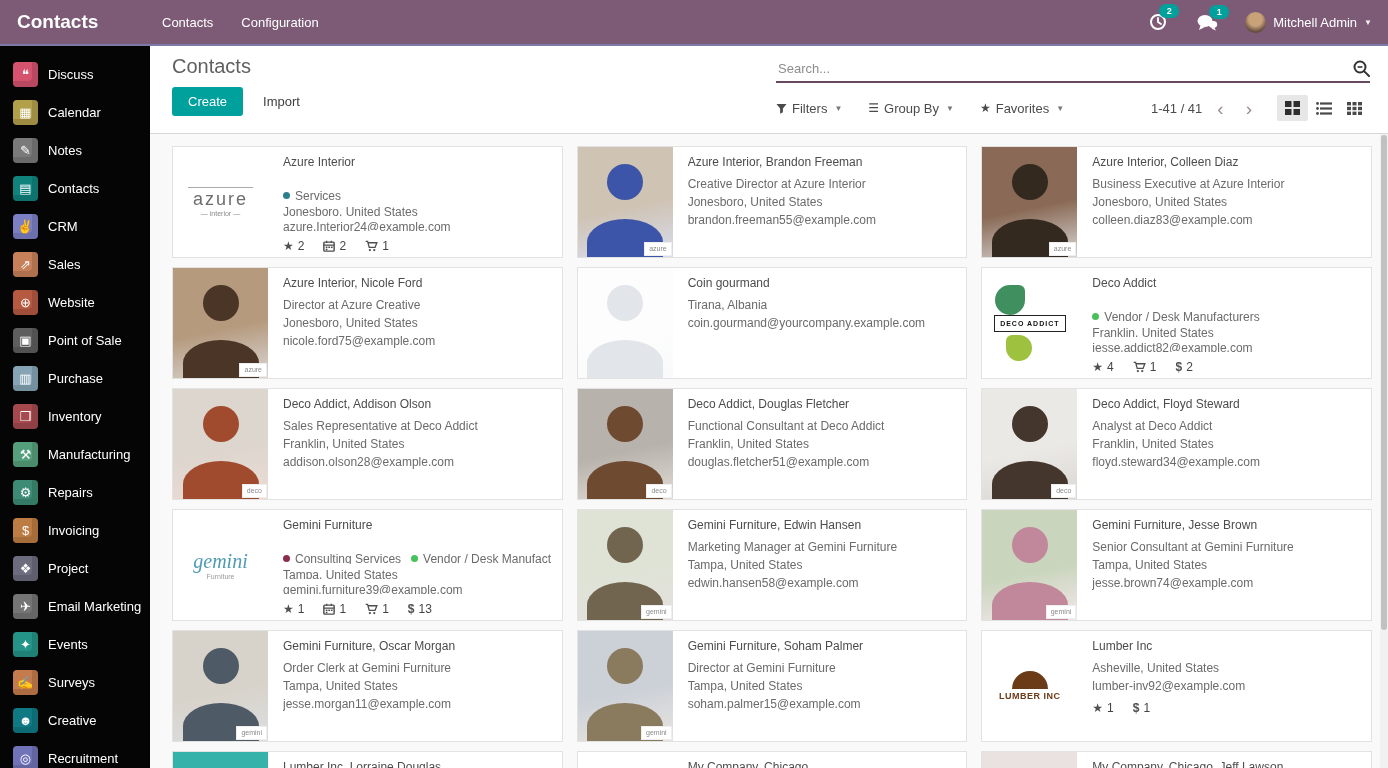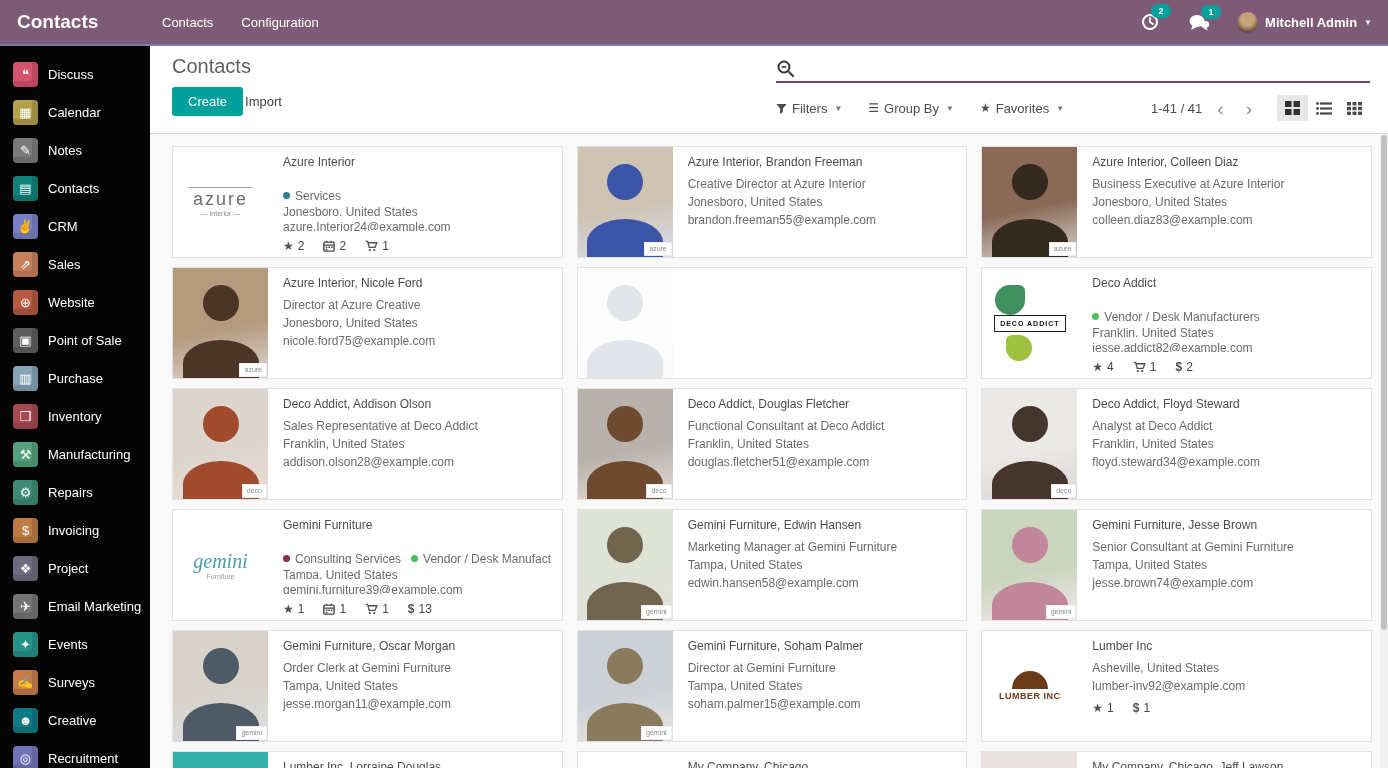--- a/index.html
+++ b/index.html
@@ -7,36 +7,36 @@
   
   .topbar{position:absolute;top:0;left:0;right:0;height:46px;background:#7d5b76;border-bottom:2px solid #7b7aa8;
     display:flex;align-items:center;color:#fff;z-index:20;box-sizing:border-box;}
   .brand{width:150px;padding-left:17px;font-size:19px;font-weight:700;box-sizing:border-box;cursor:pointer;}
   .top-menus{display:flex;gap:28px;font-size:13px;margin-left:12px;}
   .menu-item{cursor:pointer;}
   .systray{margin-left:auto;display:flex;align-items:center;gap:10px;padding-right:16px;}
   .tray-btn{position:relative;padding:5px 9px;display:flex;align-items:center;cursor:pointer;}
   .count-badge{position:absolute;top:-3px;right:-2px;background:#00a09d;color:#fff;font-size:9px;font-weight:700;
     min-width:14px;height:14px;border-radius:8px;display:flex;align-items:center;justify-content:center;padding:0 3px;}
-  .user{display:flex;align-items:center;gap:7px;font-size:13px;font-weight:700;padding-left:8px;cursor:pointer;}
+  .user{display:flex;align-items:center;gap:7px;font-size:13px;font-weight:400;padding-left:8px;cursor:pointer;}
   .avatar{width:21px;height:21px;border-radius:50%;flex:none;
     background:radial-gradient(circle at 50% 35%,#caa27a 0 38%,#6b5343 70%,#3c2f27 100%);}
   .ucaret{font-size:8px;opacity:.9;}
   
   .sidebar{position:absolute;top:46px;left:0;bottom:0;width:150px;background:#050505;padding-top:9px;box-sizing:border-box;z-index:15;}
   .sb-item{display:flex;align-items:center;height:38px;padding-left:13px;cursor:pointer;}
   .sb-icon{width:25px;height:25px;border-radius:4px;margin-right:10px;display:flex;align-items:center;justify-content:center;
     color:#fff;font-size:13px;flex:none;box-shadow:inset -6px -6px 0 rgba(0,0,0,.12);}
   .sb-label{color:#fff;font-size:13px;white-space:nowrap;}
   
   .main{position:absolute;left:150px;top:46px;right:0;bottom:0;}
   .panel{background:#fff;height:88px;border-bottom:1px solid #d8d8d8;display:flex;box-sizing:border-box;}
   .panel-left{flex:1;padding:9px 0 0 22px;}
   .page-title{font-size:20px;color:#5f5f5f;font-weight:400;margin:0 0 9px 0;}
-  .btn-row{display:flex;align-items:flex-start;}
+  .btn-row{display:flex;align-items:flex-start;gap:18px;}
   .btn-create{background:#00a09d;color:#fff;border:none;font-size:13px;padding:7px 16px;border-radius:3px;font-family:inherit;cursor:pointer;}
   .btn-import{background:none;border:none;font-size:13px;color:#404040;font-family:inherit;cursor:pointer;padding:7px 2px;}
   .panel-right{width:612px;padding:13px 18px 0 0;box-sizing:border-box;}
   .search-wrap{display:flex;align-items:center;border-bottom:2px solid #684a60;padding-bottom:4px;}
   .search-input{flex:1;border:none;outline:none;font-size:13px;color:#333;background:transparent;font-family:inherit;}
   .search-input::placeholder{color:#8d8d8d;}
   .filter-row{display:flex;align-items:center;margin-top:12px;font-size:13px;color:#4c4c4c;}
   .f-item{display:flex;align-items:center;gap:5px;margin-right:26px;cursor:pointer;white-space:nowrap;}
   .f-ic{color:#4a4a4a;font-size:12px;line-height:1;}
   .f-caret{font-size:8px;color:#777;margin-left:2px;}
@@ -198,20 +198,21 @@
   <div class="panel">
     <div class="panel-left">
       <h1 class="page-title">Contacts</h1>
       <div class="btn-row">
         <button class="btn-create">Create</button>
         <button class="btn-import">Import</button>
       </div>
     </div>
     <div class="panel-right">
       <div class="search-wrap">
+        <input class="search-input" placeholder="Search..." style="">
         <svg width="18" height="18" viewBox="0 0 18 18">
           <circle cx="8" cy="8" r="5.5" stroke="#333" stroke-width="2" fill="none"></circle>
           <line x1="12.6" y1="12.6" x2="17" y2="17" stroke="#333" stroke-width="2" stroke-linecap="round"></line>
           <line x1="5.6" y1="8" x2="10.4" y2="8" stroke="#333" stroke-width="1.6"></line>
         </svg>
       </div>
       <div class="filter-row">
         <span class="f-item">
           <svg class="f-ic" width="11" height="11" viewBox="0 0 12 12">
             <path d="M0.5 1h11L7.5 6v4.2l-3 1.6V6z" fill="#4a4a4a"></path>
@@ -342,20 +343,25 @@
           </div>
           <div class="card-body">
             <div class="c-title">Azure Interior, Nicole Ford</div>
             <div class="sub">Director at Azure Creative</div>
             <div class="sub">Jonesboro, United States</div>
             <div class="sub">nicole.ford75@example.com</div>
           </div>
         </article>
         <article class="card">
           <div class="photo silhouette" style="background: linear-gradient(168deg, rgb(253, 253, 253) 0%, rgb(253, 253, 253) 55%, rgba(226, 230, 234, 0.2) 100%); color: rgb(226, 230, 234);"></div>
+          <div class="card-body">
+            <div class="c-title">Coin gourmand</div>
+            <div class="sub">Tirana, Albania</div>
+            <div class="sub">coin.gourmand@yourcompany.example.com</div>
+          </div>
         </article>
         <article class="card">
           <div class="photo logo logo-deco">
             <span class="l0">DECO ADDICT</span>
           </div>
           <div class="card-body">
             <div class="c-title">Deco Addict</div>
             <div class="c-tags">
               <span class="tag">
                 <i class="dot" style="background: rgb(73, 193, 91);"></i>

